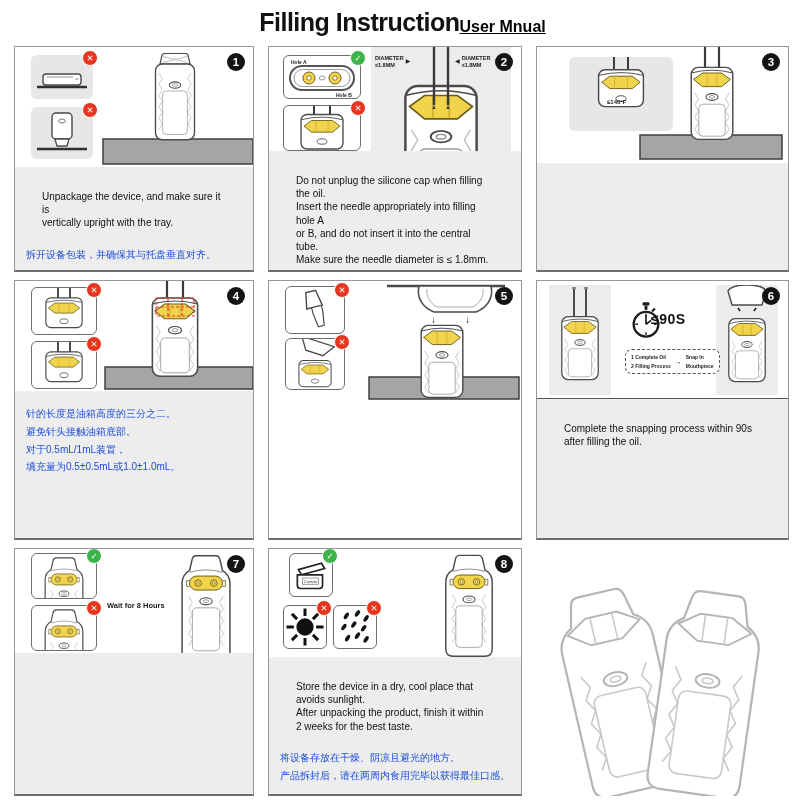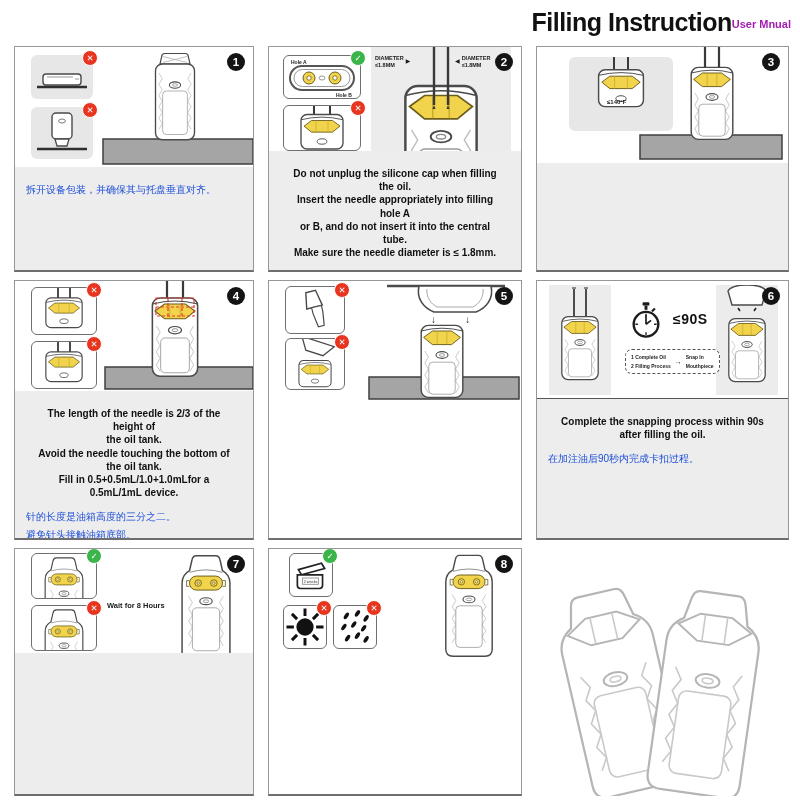--- a/index.html
+++ b/index.html
@@ -1,27 +1,27 @@
 <!DOCTYPE html>
 <html><head>
 <meta charset="utf-8">
 <style>
   html,body{margin:0;padding:0;background:#fff;}
   body{width:800px;height:800px;overflow:hidden;font-family:"Liberation Sans","DejaVu Sans",sans-serif;-webkit-font-smoothing:antialiased;}
   .abs{position:absolute;}
   
-  .header{display:flex;justify-content:flex-end;align-items:flex-start;padding:8px 9px 4px 14px;height:34px;}
+  .header{display:flex;justify-content:center;align-items:flex-start;padding:8px 9px 4px 14px;height:34px;}
   .title{font-size:25px;font-weight:bold;color:#111;letter-spacing:-.5px;}
-  .subtitle{font-size:11px;font-weight:bold;color:#a21caf;margin-top:10px;}
+  .subtitle{font-size:16px;font-weight:bold;color:#000000;margin-top:10px;text-decoration:underline;}
   
   .grid{display:grid;grid-template-columns:240px 254px 253px;grid-template-rows:226px 260px 248px;column-gap:14px;row-gap:8px;margin:0 13px 0 14px;}
   .panel{position:relative;display:flex;flex-direction:column;background:#fff;border:1px solid #979797;border-bottom:2px solid #6e6e6e;box-sizing:border-box;}
   .illus{position:relative;flex:0 0 auto;background:#fff;overflow:hidden;}
   .text{flex:1;background:#ededed;padding:7px 11px 3px;overflow:hidden;}
-  .en{margin:9px;font-weight:bold;font-size:10px;line-height:1.32;color:#101010;white-space:pre-line;text-align:center;}
+  .en{margin:16px;font-weight:normal;font-size:10px;line-height:1.32;color:#101010;white-space:pre-line;}
   .zh{margin:7px 0 0;font-size:10px;line-height:1.78;color:#1d4ed8;white-space:pre-line;}
   .badge{position:absolute;top:6px;right:8px;width:18px;height:18px;border-radius:50%;background:#141414;color:#fff;font-size:11.5px;font-weight:bold;display:flex;align-items:center;justify-content:center;z-index:6;}
   .mark{position:absolute;width:14px;height:14px;border-radius:50%;color:#fff;font-size:8.5px;font-weight:bold;display:flex;align-items:center;justify-content:center;z-index:5;border:1.5px solid #fff;box-sizing:content-box;}
   .mark.x{background:#e8351f;}
   .mark.ok{background:#3bb54a;}
   .thumb{position:absolute;border-radius:6px;}
   .thumb.gray{background:#e7e7e7;}
   .thumb.boxed{background:#fff;border:1.5px solid #6f6f6f;}
   .strip{position:absolute;background:#ececec;}
   .dia-label{position:absolute;font-size:5.5px;font-weight:bold;color:#1a1a1a;line-height:1.25;white-space:pre-line;display:flex;align-items:center;gap:2px;}
@@ -148,20 +148,22 @@
           <path d="M6 42 h50" stroke="#2f2f2f" stroke-width="2.6"></path>
         </svg>
         <div class="mark x" style="right:-5px;top:-5px">✕</div>
       </div>
       <svg class="abs" style="left:0;top:0" width="240" height="120" viewBox="0 0 240 120">
         <rect x="88" y="92" width="150" height="25" fill="#a5a5a5" stroke="#3f3f3f" stroke-width="1.5"></rect>
         <use href="#sym-dev-plain" x="130" y="5" width="60" height="90"></use>
       </svg>
     </div>
     <div class="text">
+      <p class="en">Unpackage the device, and make sure it is
+vertically upright with the tray.</p>
       <p class="zh">拆开设备包装，并确保其与托盘垂直对齐。</p>
     </div>
   </section>
 
   <section class="panel">
     <div class="badge">2</div>
     <div class="illus" style="height:104px">
       <div class="thumb boxed" style="left:14px;top:8px;width:76px;height:42px">
         <svg width="76" height="42" viewBox="0 0 76 42">
           <rect x="6" y="10" width="64" height="24" rx="12" fill="#fff" stroke="#555" stroke-width="2"></rect>
@@ -250,24 +252,20 @@
         <rect x="90" y="86" width="148" height="22" fill="#a5a5a5" stroke="#3f3f3f" stroke-width="1.5"></rect>
         <path d="M152 0 v28 M168 0 v28" stroke="#3a3a3a" stroke-width="2.2"></path>
         <use href="#sym-dev-open" x="125" y="10" width="70" height="87"></use>
         <g stroke="#e33a2a" stroke-width="1.2" stroke-dasharray="3 2" fill="none">
           <rect x="141" y="17" width="38" height="18"></rect>
           <path d="M141 26 h38 M153 17 v18 M167 17 v18"></path>
         </g>
       </svg>
     </div>
     <div class="text">
-      <p class="en">The length of the needle is 2/3 of the height of
-the oil tank.
-Avoid the needle touching the bottom of the oil tank.
-Fill in 0.5+0.5mL/1.0+1.0mLfor a 0.5mL/1mL device.</p>
       <p class="zh">针的长度是油箱高度的三分之二。
 避免针头接触油箱底部。
 对于0.5mL/1mL装置，
 填充量为0.5±0.5mL或1.0±1.0mL。</p>
     </div>
   </section>
 
   <section class="panel">
     <div class="badge">5</div>
     <div class="illus" style="height:120px">
@@ -315,33 +313,32 @@
       <div class="strip" style="left:179px;top:4px;width:62px;height:110px">
         <svg width="62" height="110" viewBox="0 0 62 110">
           <path d="M12 6 C14 2 20 0 31 0 C42 0 48 2 50 6 L46 20 H16 Z" fill="#fff" stroke="#4a4a4a" stroke-width="1.4"></path>
           <path d="M22 23 l2 3 M40 23 l-2 3" stroke="#222" stroke-width="1.6"></path>
           <use href="#sym-dev-open" x="3" y="28" width="56" height="70"></use>
         </svg>
       </div>
       <svg class="abs" style="left:92px;top:20px" width="34" height="38" viewBox="0 0 40 44">
         <use href="#sym-stopwatch"></use>
       </svg>
-      <div class="timer-label" style="left:136px;top:30px">≤90S</div>
+      <div class="timer-label" style="left:114px;top:30px">≤90S</div>
       <div class="steps-box" style="left:88px;top:68px">
         <span class="steps-col">1  Complete Oil
 2  Filling Process</span>
         <span class="steps-arrow">→</span>
         <span class="steps-col">Snap In
 Mouthpiece</span>
       </div>
     </div>
     <div class="text">
       <p class="en">Complete the snapping process within 90s
 after filling the oil.</p>
-      <p class="zh">在加注油后90秒内完成卡扣过程。</p>
     </div>
   </section>
 
   <section class="panel">
     <div class="badge">7</div>
     <div class="illus" style="height:104px">
       <div class="thumb boxed" style="left:16px;top:4px;width:64px;height:44px">
         <svg width="64" height="44" viewBox="0 0 64 44">
           <use href="#sym-dev-capped" x="6" y="2" width="52" height="84.5"></use>
         </svg>
@@ -383,20 +380,28 @@
       <div class="thumb boxed" style="left:64px;top:56px;width:42px;height:42px">
         <svg width="42" height="42" viewBox="0 0 34 34">
             <use href="#sym-drops"></use>
           </svg>
         <div class="mark x" style="right:-6px;top:-6px">✕</div>
       </div>
       <svg class="abs" style="left:168px;top:4px" width="64" height="104" viewBox="0 0 80 130">
         <use href="#sym-dev-capped"></use>
       </svg>
     </div>
+    <div class="text">
+      <p class="en">Store the device in a dry, cool place that
+avoids sunlight.
+After unpacking the product, finish it within
+2 weeks for the best taste.</p>
+      <p class="zh">将设备存放在干燥、阴凉且避光的地方。
+产品拆封后，请在两周内食用完毕以获得最佳口感。</p>
+    </div>
   </section>
 
   <div class="product-cell">
     <svg width="253" height="248" viewBox="0 0 253 248">
       <use href="#sym-dev-outline" width="128" height="208" transform="translate(18,38) rotate(-13 64 104)"></use>
       <use href="#sym-dev-outline" width="128" height="208" transform="translate(106,40) rotate(8 64 104)"></use>
     </svg>
   </div>
 
 </div>

